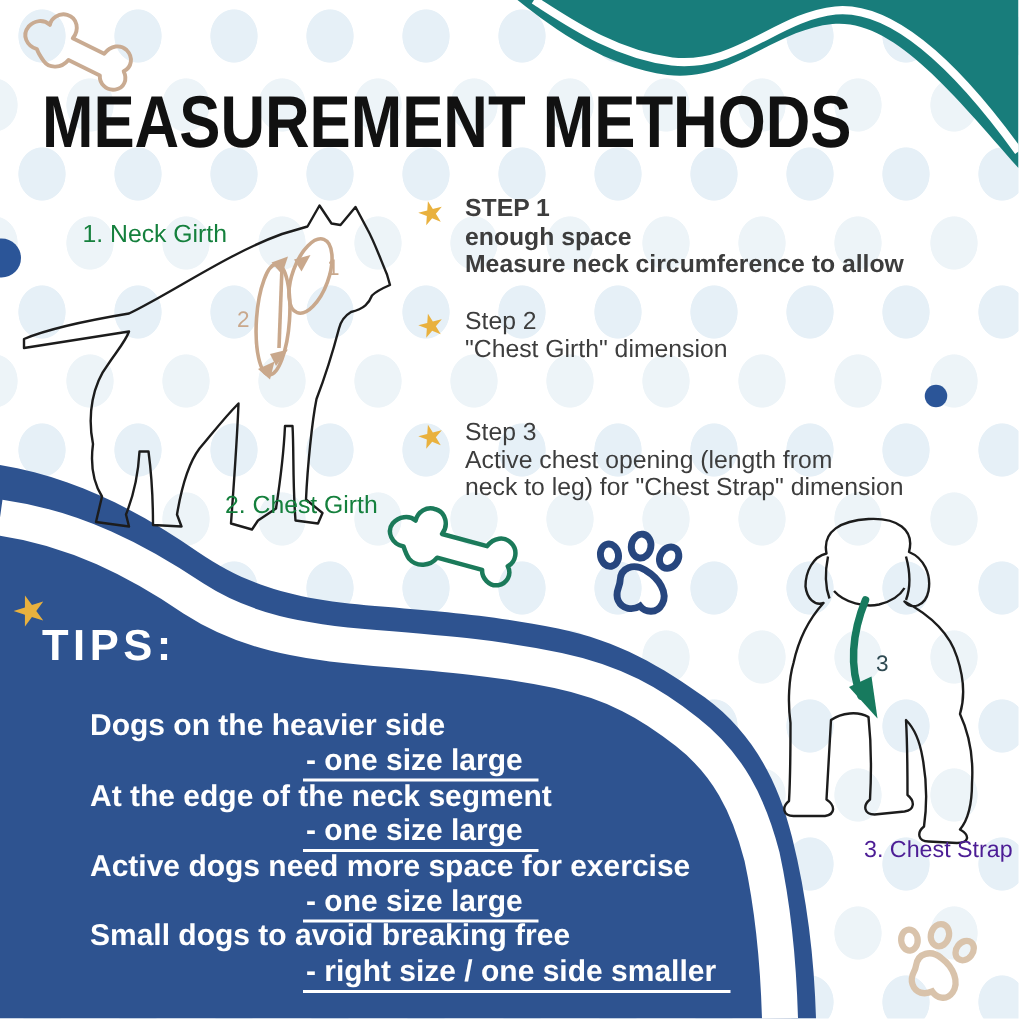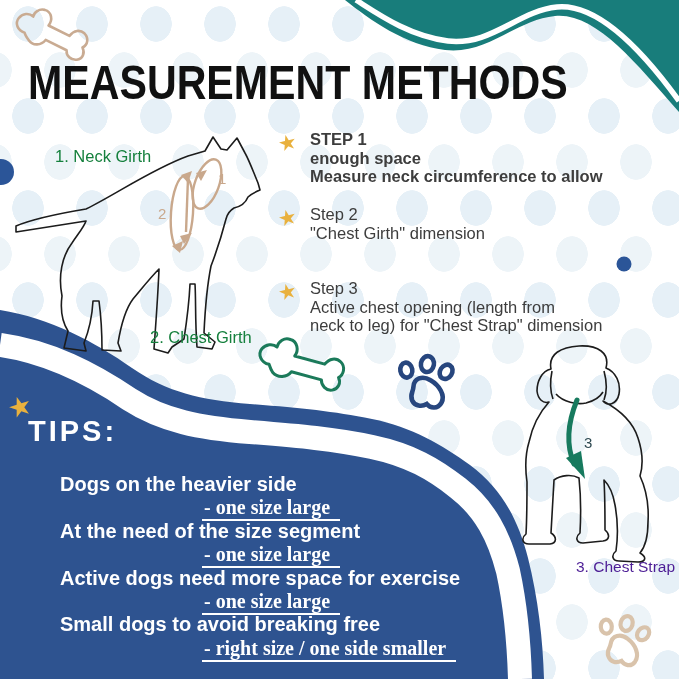--- a/index.html
+++ b/index.html
@@ -26,21 +26,21 @@
   .meas-num{position:absolute;color:#c9a88c;font-size:15px;}
   .label-slate{position:absolute;color:#4c1d95;font-size:15.5px;}
   .num3{position:absolute;color:#2f4a52;font-size:15px;}
   .tips-star{position:absolute;left:8px;top:394px;font-size:27px;color:#e9b13e;transform:rotate(-18deg);line-height:1;}
   .tips-heading{
     position:absolute;left:28px;top:415px;color:#ffffff;
     font-size:29px;font-weight:bold;letter-spacing:3px;
   }
   .tips-list{position:absolute;left:26px;top:473px;width:500px;color:#ffffff;font-weight:bold;font-size:20px;line-height:23.4px;margin-left:34px;}
   .tip-condition{white-space:nowrap;}
-  .tip-advice{padding-left:142px;white-space:nowrap;font-family:Liberation Serif, serif;}
+  .tip-advice{padding-left:142px;white-space:nowrap;}
   .tip-advice span{border-bottom:2.5px solid #ffffff;padding:0 10px 1px 2px;}
 </style>
 </head>
 <body>
 
 <svg id="shape-layer" viewBox="0 0 679 679">
 
   <g>
     <path d="M345,0 C370,20 405,45 445,50 C488,55 515,20 555,16 C595,12 635,62 679,112 L679,0 Z" fill="#187d7b"></path>
     <path d="M356,0 C378,14 409,36 448,41 C491,46 518,11 557,7 C599,3 645,54 679,101" fill="none" stroke="#ffffff" stroke-width="5.5"></path>
@@ -168,19 +168,19 @@
 </div>
 
 <div class="num3" style="left:584px;top:434px;">3</div>
 <div class="label-slate" style="left:576px;top:558px;">3. Chest Strap</div>
 
 <div class="tips-star">★</div>
 <div class="tips-heading">TIPS:</div>
 <div class="tips-list">
   <div class="tip-condition">Dogs on the heavier side</div>
   <div class="tip-advice"><span>- one size large</span></div>
-  <div class="tip-condition">At the need of the size segment</div>
+  <div class="tip-condition">At the edge of the neck segment</div>
   <div class="tip-advice"><span>- one size large</span></div>
   <div class="tip-condition">Active dogs need more space for exercise</div>
   <div class="tip-advice"><span>- one size large</span></div>
   <div class="tip-condition">Small dogs to avoid breaking free</div>
   <div class="tip-advice"><span>- right size / one side smaller</span></div>
 </div>
 
 </body></html>

